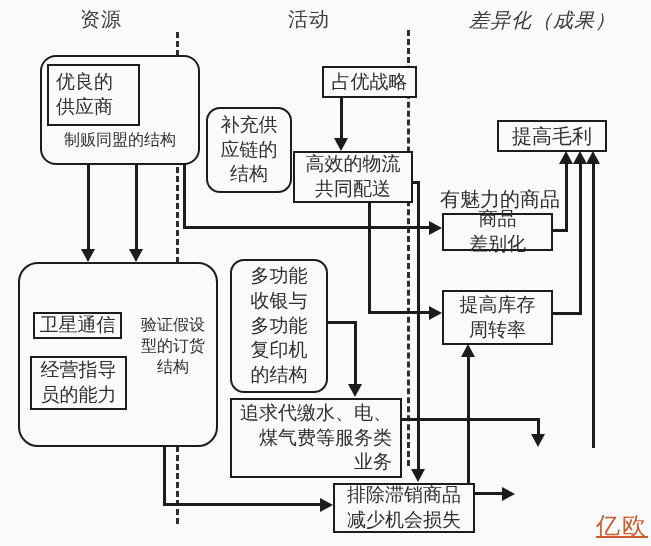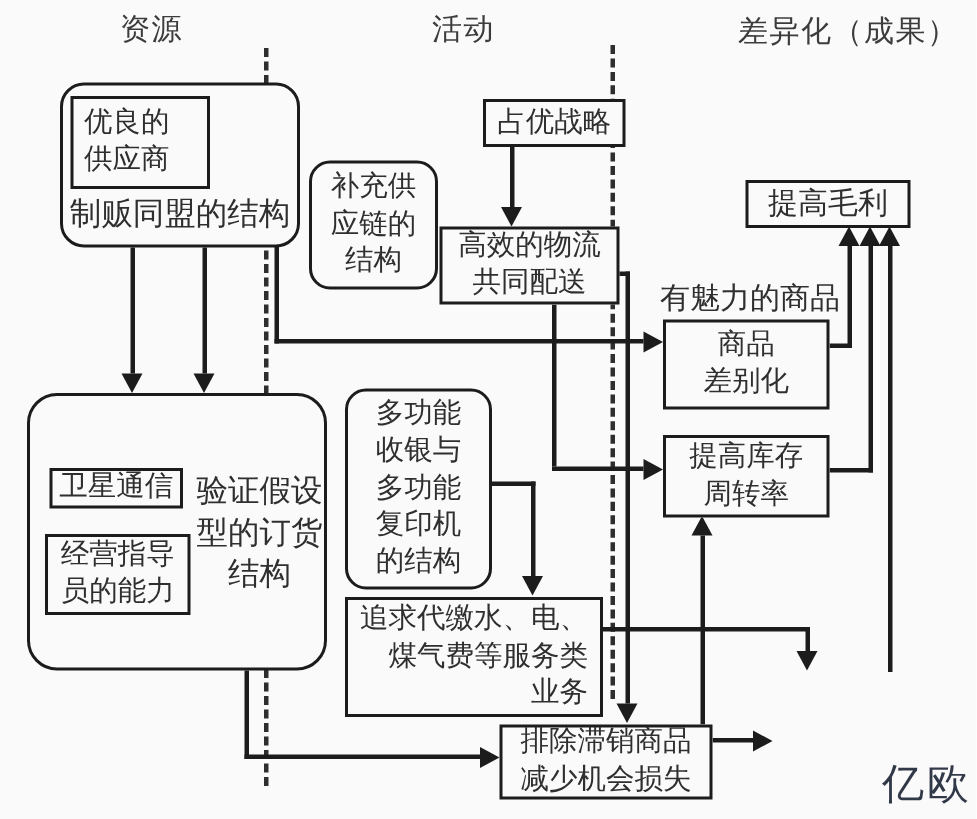--- a/index.html
+++ b/index.html
@@ -8,38 +8,38 @@
     background:#fafafa;color:#2f2f2f;
     font-family:"Liberation Sans","DejaVu Sans",sans-serif;
   }
   .hdr{position:absolute;font-size:20px;color:#3c3c3c;letter-spacing:1px;white-space:nowrap;}
   .box{
     position:absolute;box-sizing:border-box;border:2px solid #1c1c1c;background:#fafafa;
     display:flex;align-items:center;justify-content:center;text-align:center;
     white-space:pre-line;line-height:1.3;font-size:19px;z-index:3;
   }
   .round{border-radius:16px;}
-  .lbl{position:absolute;text-align:center;white-space:pre-line;line-height:1.32;font-size:21px;z-index:4;}
+  .lbl{position:absolute;text-align:center;white-space:pre-line;line-height:1.32;font-size:16px;z-index:4;}
   .line{position:absolute;background:#1c1c1c;z-index:2;}
   .dash{position:absolute;width:0;border-left:3px dashed #2e2e2e;z-index:1;}
   .arrow{position:absolute;width:0;height:0;z-index:2;}
   .a-down{border-left:7px solid transparent;border-right:7px solid transparent;border-top:13px solid #1c1c1c;}
   .a-up{border-left:7px solid transparent;border-right:7px solid transparent;border-bottom:13px solid #1c1c1c;}
   .a-right{border-top:7px solid transparent;border-bottom:7px solid transparent;border-left:13px solid #1c1c1c;}
   .dwh{font-family:"Liberation Serif","DejaVu Serif",serif;font-size:21px;letter-spacing:1px;}
-  .wm{position:absolute;right:3px;bottom:4px;font-size:28px;color:#0f172a;opacity:.85;z-index:5;letter-spacing:2px;}
+  .wm{position:absolute;right:3px;bottom:4px;font-size:24px;color:#c2410c;opacity:.85;z-index:5;letter-spacing:2px;text-decoration:underline;}
 </style>
 </head>
 <body>
 
 <div class="canvas">
 
   <div class="hdr" style="left:80px;top:6px;">资源</div>
   <div class="hdr" style="left:268px;top:6px;margin-left:20px;">活动</div>
-  <div class="hdr" style="left:492px;top:7px;">差异化（成果）</div>
+  <div class="hdr" style="left:469px;top:7px;font-style:italic;">差异化（成果）</div>
 
   <div class="dash" style="left:176px;top:32px;height:492px;"></div>
   <div class="dash" style="left:407px;top:30px;height:436px;"></div>
 
   <div class="box round" style="left:40px;top:55px;width:160px;height:110px;"></div>
   <div class="box" style="left:47px;top:64px;width:93px;height:62px;justify-content:flex-start;padding-left:7px;text-align:left;">优良的
 供应商</div>
   <div class="lbl" style="left:42px;top:129px;width:156px;">制贩同盟的结构</div>
 
   <div class="box round" style="left:206px;top:107px;width:86px;height:86px;border-radius:14px;">补充供
@@ -67,21 +67,21 @@
 
   <div class="box" style="left:230px;top:398px;width:172px;height:80px;text-align:right;">追求代缴水、电、
 煤气费等服务类
 业务</div>
 
   <div class="box" style="left:333px;top:483px;width:142px;height:50px;">排除滞销商品
 减少机会损失</div>
 
   <div class="box" style="left:497px;top:120px;width:110px;height:32px;font-size:20px;">提高毛利</div>
   <div class="lbl" style="left:432px;top:186px;width:136px;font-size:20px;white-space:nowrap;">有魅力的商品</div>
-  <div class="box" style="left:442px;top:213px;width:111px;height:60px;">商品
+  <div class="box" style="left:442px;top:213px;width:111px;height:38px;">商品
 差别化</div>
   <div class="box" style="left:442px;top:290px;width:111px;height:55px;">提高库存
 周转率</div>
 
   <div class="line" style="left:87px;top:165px;width:3px;height:84px;"></div>
   <div class="arrow a-down" style="left:81px;top:249px;"></div>
   <div class="line" style="left:135px;top:165px;width:3px;height:84px;"></div>
   <div class="arrow a-down" style="left:129px;top:249px;"></div>
 
   <div class="line" style="left:183px;top:163px;width:3px;height:66px;"></div>

